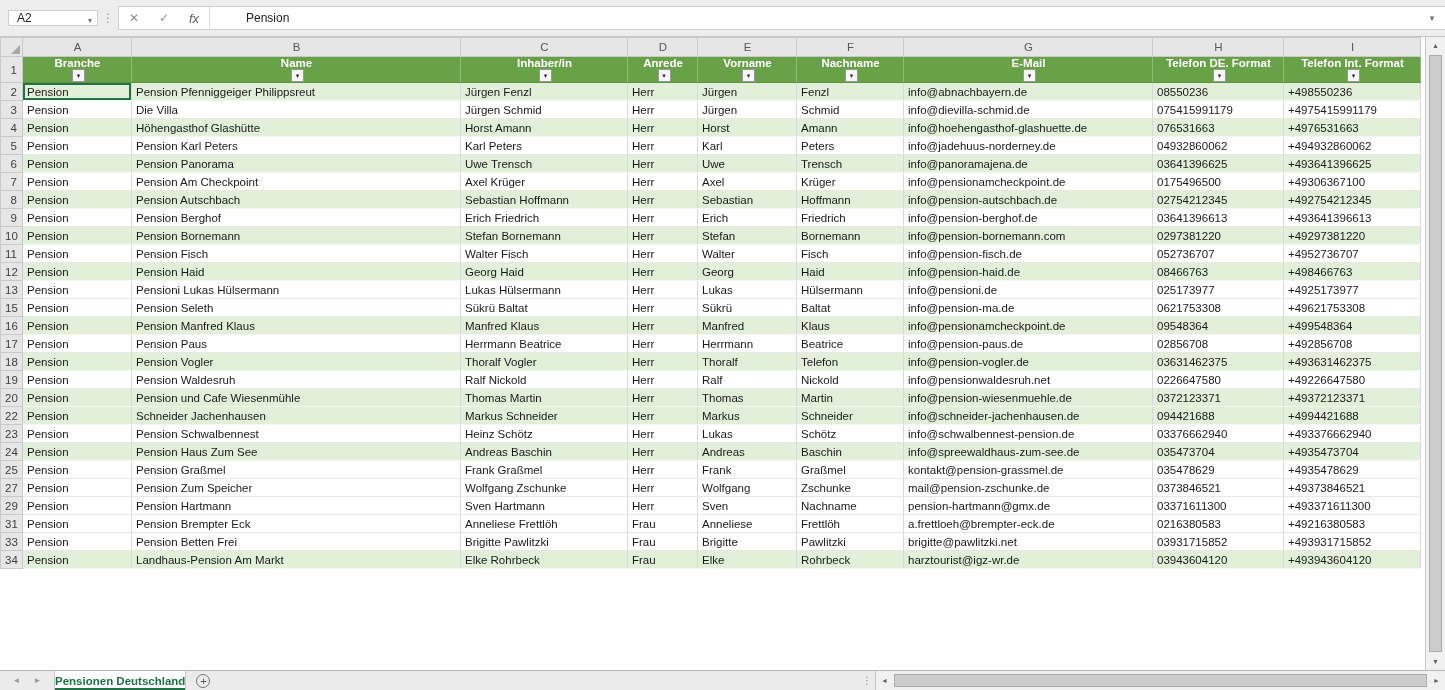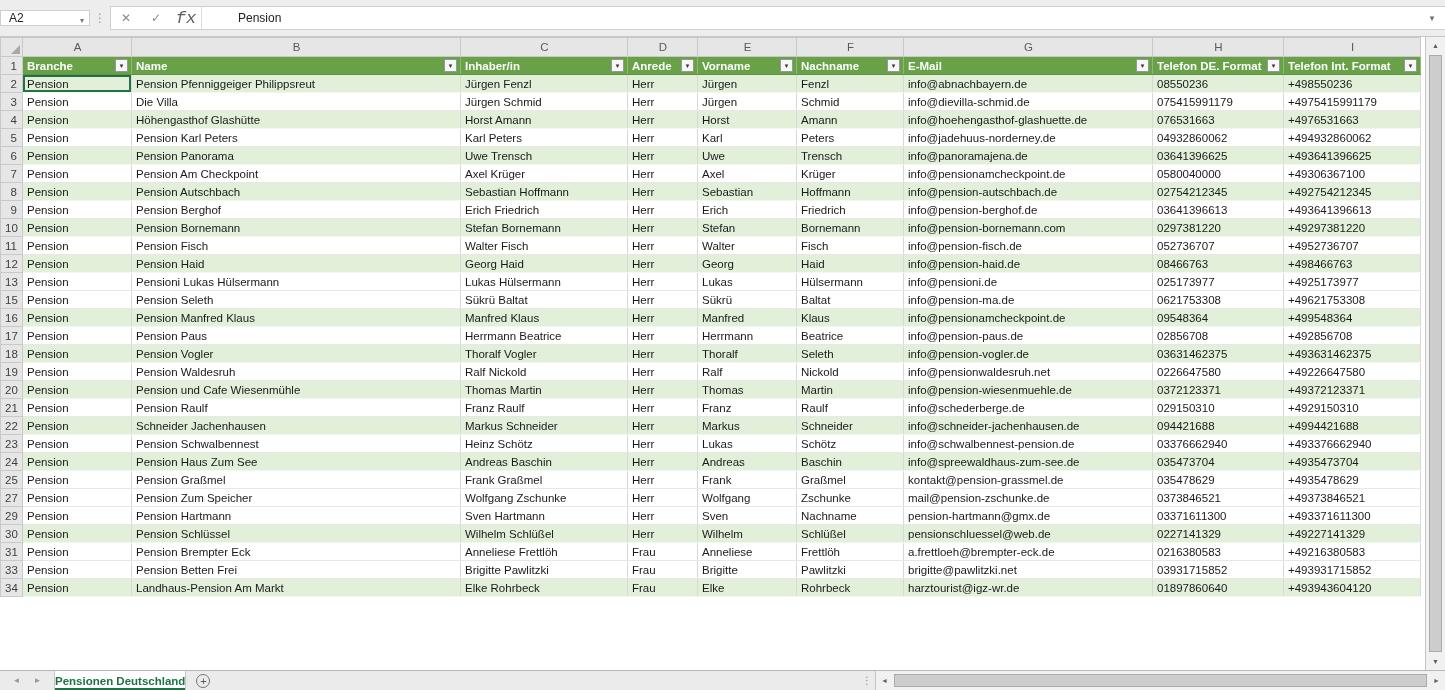--- a/index.html
+++ b/index.html
@@ -10,34 +10,34 @@
     background:#fff; display:flex; flex-direction:column;
   }
 
   
   .formula-bar {
     height:37px; flex:none; background:#EDEDED;
     border-bottom:1px solid #C6C6C6;
     display:flex; align-items:center;
   }
   .name-box {
-    width:90px; height:16px; background:#fff;
+    width:90px; height:16px; margin-left:8px; background:#fff;
     border:1px solid #CFCFCF; display:flex; align-items:flex-end;
     justify-content:space-between; padding:0 5px 0 8px;
     font-size:12px; color:#222;
   }
   .name-box .dd { font-size:8px; color:#7a7a7a; }
   .fb-splitter { width:20px; text-align:center; color:#9a9a9a; font-size:12px; cursor:col-resize; }
   .fb-field {
     flex:1; height:24px; margin-right:0; background:#fff;
     border:1px solid #CFCFCF; border-right:none;
     display:flex; align-items:center;
   }
   .fbtn2 { width:30px; text-align:center; color:#8a8a8a; font-size:12px; }
-  .fbtn2.fx { font-family:Liberation Mono, monospace; font-style:italic; color:#5f5f5f; font-size:17px; }
+  .fbtn2.fx { font-family:Liberation Sans, sans-serif; font-style:italic; color:#5f5f5f; font-size:13px; }
   .fb-div { width:1px; height:22px; background:#DCDCDC; margin-right:10px; }
   .formula-text { font-size:12px; color:#222; padding-left:26px; }
   .fb-spacer { flex:1; }
   .fb-collapse { width:26px; text-align:center; color:#6d6d6d; font-size:9px; }
 
   
   .grid { position:relative; height:633px; flex:none; background:#fff; }
   table { border-collapse:collapse; table-layout:fixed; width:1420px; }
   th,td {
     height:18px; overflow:hidden; white-space:nowrap;
@@ -53,21 +53,21 @@
   }
   .tri {
     position:absolute; right:2px; bottom:2px; width:0; height:0;
     border-left:9px solid transparent; border-bottom:9px solid #A8A8A8;
   }
   .header-row th.hcell {
     background:#68A147; color:#fff; font-weight:bold;
     border-right:1px solid #8CBD6F; border-bottom:1px solid #5E9340;
     text-align:left;
   }
-  .hwrap { display:flex; align-items:center; justify-content:space-between; }
+  .hwrap { display:flex; align-items:center; justify-content:space-between;flex-direction:column; }
   .hlabel { overflow:hidden; white-space:nowrap; }
   .fbtn {
     flex:none; width:13px; height:13px; margin-left:2px;
     background:#F7F7F7; border:1px solid #979797; border-radius:1px;
     color:#333; font-size:7px; line-height:11px; text-align:center;
   }
   td {
     border-right:1px solid #D9D9D9; border-bottom:1px solid #E7E7E7;
     color:#1a1a1a; background:#fff;
   }
@@ -277,21 +277,21 @@
         </tr>
         <tr>
           <th class="rownum">7</th>
           <td>Pension</td>
           <td>Pension Am Checkpoint</td>
           <td>Axel Krüger</td>
           <td>Herr</td>
           <td>Axel</td>
           <td>Krüger</td>
           <td>info@pensionamcheckpoint.de</td>
-          <td>0580040000</td>
+          <td>0175496500</td>
           <td>+49306367100</td>
         </tr>
         <tr class="band">
           <th class="rownum">8</th>
           <td>Pension</td>
           <td>Pension Autschbach</td>
           <td>Sebastian Hoffmann</td>
           <td>Herr</td>
           <td>Sebastian</td>
           <td>Hoffmann</td>
@@ -395,21 +395,21 @@
           <td>02856708</td>
           <td>+492856708</td>
         </tr>
         <tr class="band">
           <th class="rownum">18</th>
           <td>Pension</td>
           <td>Pension Vogler</td>
           <td>Thoralf Vogler</td>
           <td>Herr</td>
           <td>Thoralf</td>
-          <td>Seleth</td>
+          <td>Telefon</td>
           <td>info@pension-vogler.de</td>
           <td>03631462375</td>
           <td>+493631462375</td>
         </tr>
         <tr>
           <th class="rownum">19</th>
           <td>Pension</td>
           <td>Pension Waldesruh</td>
           <td>Ralf Nickold</td>
           <td>Herr</td>
@@ -424,32 +424,20 @@
           <td>Pension</td>
           <td>Pension und Cafe Wiesenmühle</td>
           <td>Thomas Martin</td>
           <td>Herr</td>
           <td>Thomas</td>
           <td>Martin</td>
           <td>info@pension-wiesenmuehle.de</td>
           <td>0372123371</td>
           <td>+49372123371</td>
         </tr>
-        <tr>
-          <th class="rownum">21</th>
-          <td>Pension</td>
-          <td>Pension Raulf</td>
-          <td>Franz Raulf</td>
-          <td>Herr</td>
-          <td>Franz</td>
-          <td>Raulf</td>
-          <td>info@schederberge.de</td>
-          <td>029150310</td>
-          <td>+4929150310</td>
-        </tr>
         <tr class="band">
           <th class="rownum">22</th>
           <td>Pension</td>
           <td>Schneider Jachenhausen</td>
           <td>Markus Schneider</td>
           <td>Herr</td>
           <td>Markus</td>
           <td>Schneider</td>
           <td>info@schneider-jachenhausen.de</td>
           <td>094421688</td>
@@ -507,32 +495,20 @@
           <th class="rownum">29</th>
           <td>Pension</td>
           <td>Pension Hartmann</td>
           <td>Sven Hartmann</td>
           <td>Herr</td>
           <td>Sven</td>
           <td>Nachname</td>
           <td>pension-hartmann@gmx.de</td>
           <td>03371611300</td>
           <td>+493371611300</td>
-        </tr>
-        <tr class="band">
-          <th class="rownum">30</th>
-          <td>Pension</td>
-          <td>Pension Schlüssel</td>
-          <td>Wilhelm Schlüßel</td>
-          <td>Herr</td>
-          <td>Wilhelm</td>
-          <td>Schlüßel</td>
-          <td>pensionschluessel@web.de</td>
-          <td>0227141329</td>
-          <td>+49227141329</td>
         </tr>
         <tr>
           <th class="rownum">31</th>
           <td>Pension</td>
           <td>Pension Brempter Eck</td>
           <td>Anneliese Frettlöh</td>
           <td>Frau</td>
           <td>Anneliese</td>
           <td>Frettlöh</td>
           <td>a.frettloeh@brempter-eck.de</td>
@@ -553,21 +529,21 @@
         </tr>
         <tr class="band">
           <th class="rownum">34</th>
           <td>Pension</td>
           <td>Landhaus-Pension Am Markt</td>
           <td>Elke Rohrbeck</td>
           <td>Frau</td>
           <td>Elke</td>
           <td>Rohrbeck</td>
           <td>harztourist@igz-wr.de</td>
-          <td>01897860640</td>
+          <td>03943604120</td>
           <td>+493943604120</td>
         </tr>
       </tbody>
   </table>
   <div class="v-scroll">
     <div class="vs-btn">▲</div>
     <div class="vs-thumb"></div>
     <div class="vs-btn">▼</div>
   </div>
 </div>

